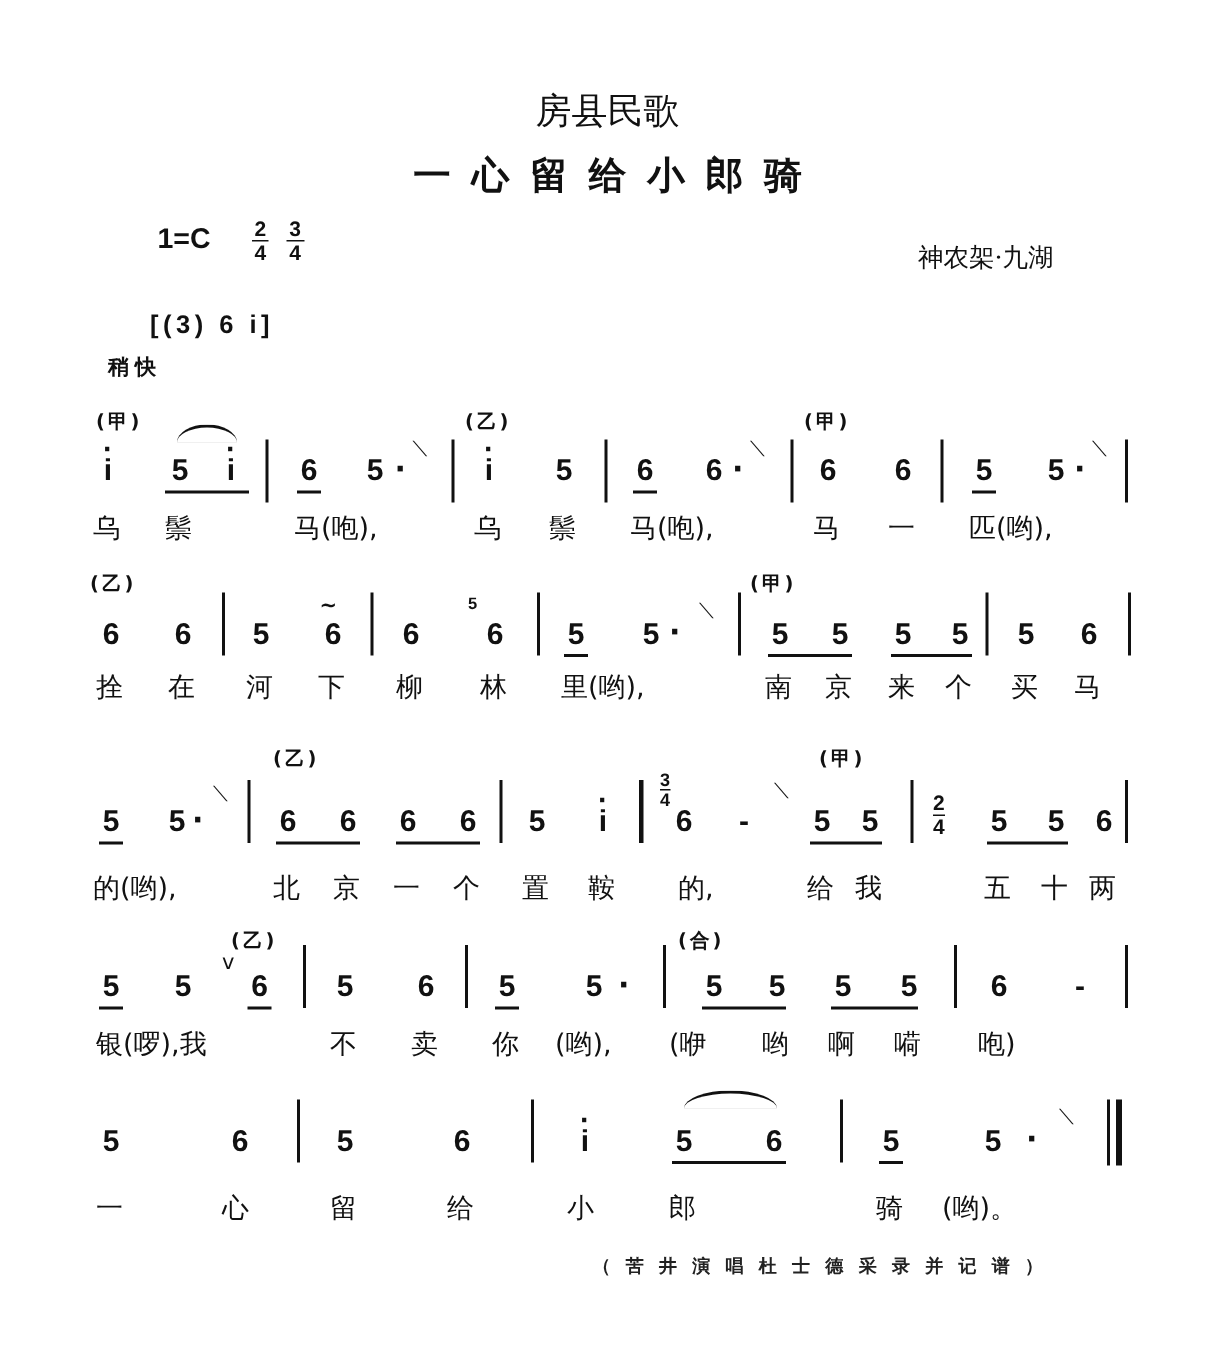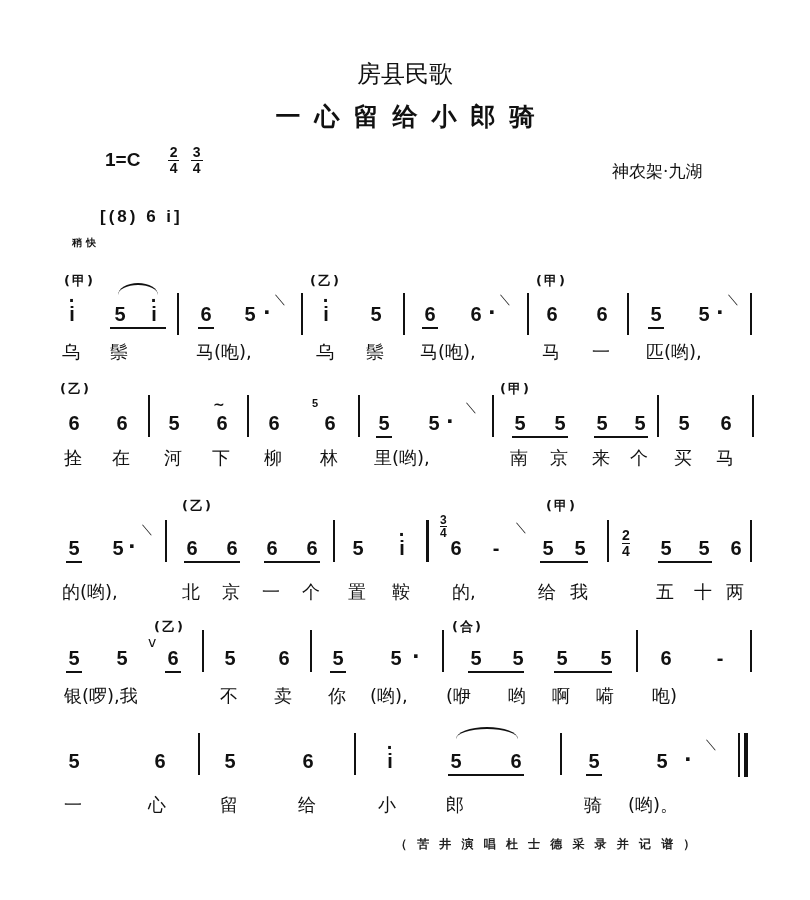--- a/index.html
+++ b/index.html
@@ -7,21 +7,21 @@
          font-family: "DejaVu Sans", "Liberation Sans", sans-serif; }
   .abs { position:absolute; }
   .title1 { left:0; width:810px; top:58px; text-align:center; font-size:24px; font-family:"DejaVu Serif", serif; }
   .title2 { left:0; width:810px; top:100px; text-align:center; font-size:25px; font-weight:bold; letter-spacing:14px; padding-left:14px; box-sizing:border-box; }
   .key { left:105px; top:145px; font-size:19px; font-weight:bold; font-family:"Liberation Sans", sans-serif; }
   .frac { display:inline-block; vertical-align:middle; text-align:center; font-size:14px; font-weight:bold; line-height:15px; margin-left:6px; font-family:"Liberation Sans", sans-serif; }
   .frac .num { border-bottom:1.5px solid #111; padding:0 2px; display:block; }
   .frac .den { display:block; }
   .origin { left:612px; top:160px; font-size:17px; font-family:"DejaVu Serif", serif; }
   .intro { left:100px; top:207px; font-size:17px; font-family:"Liberation Sans", sans-serif; font-weight:bold; letter-spacing:3px; }
-  .tempo { left:72px; top:236px; font-size:10px; font-weight:bold; letter-spacing:4px; }
+  .tempo { left:72px; top:236px; font-size:14px; font-weight:bold; letter-spacing:4px; }
   .n { position:absolute; font-family:"Liberation Sans", sans-serif; font-weight:bold; font-size:20px; line-height:22px; text-align:center; width:20px; }
   .hi::before { content:"·"; position:absolute; left:0; width:20px; top:-14px; font-size:20px; }
   .ul { position:absolute; height:2px; background:#111; }
   .bar { position:absolute; width:2px; background:#111; }
   .ly { position:absolute; font-size:18px; font-family:"DejaVu Sans", sans-serif; }
   .role { position:absolute; font-size:13px; font-weight:bold; letter-spacing:2px; }
   .dot { position:absolute; font-size:20px; font-weight:bold; }
   .slur { position:absolute; border-top:2px solid #111; border-radius:50% 50% 0 0 / 100% 100% 0 0; height:10px; }
   .breath { position:absolute; font-size:14px; }
   .tsig { position:absolute; font-size:12px; font-weight:bold; line-height:12px; text-align:center; font-family:"Liberation Sans", sans-serif; }
@@ -33,21 +33,21 @@
 
 <div class="abs title1">房县民歌</div>
 <div class="abs title2">一心留给小郎骑</div>
 
 <div class="abs key">
   <span>1=C</span>
   <span class="frac" style="margin-left:22px"><span class="num">2</span><span class="den">4</span></span>
   <span class="frac"><span class="num">3</span><span class="den">4</span></span>
 </div>
 <div class="abs origin">神农架·九湖</div>
-<div class="abs intro">[(8) 6 i]</div>
+<div class="abs intro">[(3) 6 i]</div>
 <div class="abs tempo">稍快</div>
 
 <div>
   <span class="role" style="left:64px;top:272px">(甲)</span>
   <span class="role" style="left:310px;top:272px">(乙)</span>
   <span class="role" style="left:536px;top:272px">(甲)</span>
   <div class="slur" style="left:118px;top:283px;width:40px"></div>
   <span class="n hi" style="left:62px;top:303px">i</span>
   <span class="n" style="left:110px;top:303px">5</span>
   <span class="n hi" style="left:144px;top:303px">i</span>

